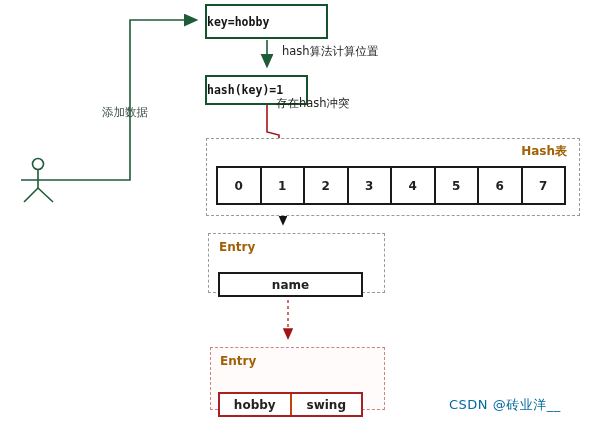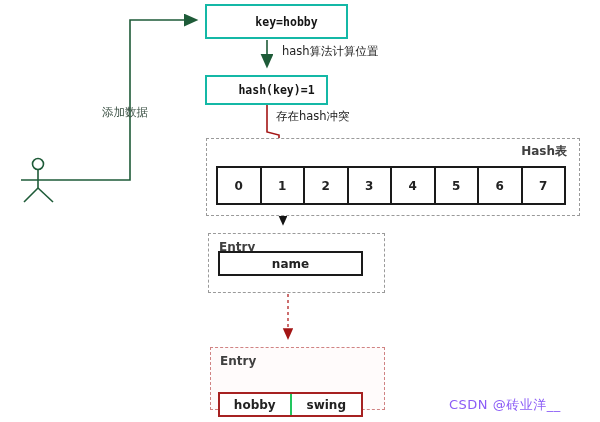--- a/index.html
+++ b/index.html
@@ -2,40 +2,40 @@
 <html><head>
 <meta charset="utf-8">
 <style>
   html,body{margin:0;padding:0;background:#fff;}
   #stage{
     position:relative;width:600px;height:422px;background:#ffffff;overflow:hidden;
     font-family:"DejaVu Sans","Liberation Sans",sans-serif;color:#1a1a1a;
   }
   #wires{position:absolute;left:0;top:0;width:600px;height:422px;pointer-events:none;}
   .gbox{
-    position:absolute;border:2px solid #14b8a6;background:#fff;
-    display:flex;flex-direction:column;align-items:center;justify-content:center;
+    position:absolute;border:2px solid #14532d;background:#fff;
+    display:flex;flex-direction:column;justify-content:center;
     font-family:"DejaVu Sans Mono","Liberation Mono",monospace;
-    font-size:11.5px;font-weight:bold;color:#141414;line-height:14px;padding-left:20px;
+    font-size:11.5px;font-weight:bold;color:#141414;line-height:14px;
   }
   .flow-label{position:absolute;font-size:11.5px;font-weight:normal;color:#222;white-space:nowrap;}
   .dash-frame{position:absolute;border:1px dashed #9a9a9a;background:#fff;}
-  .frame-title{position:absolute;font-size:12px;font-weight:bold;color:#404040;white-space:nowrap;}
+  .frame-title{position:absolute;font-size:12px;font-weight:bold;color:#a16207;white-space:nowrap;}
   .cells{position:absolute;display:flex;border:2px solid #1a1a1a;background:#fff;}
   .cells .cell{
     flex:1;display:flex;align-items:center;justify-content:center;
     font-size:12px;font-weight:bold;color:#222;border-left:2px solid #1a1a1a;
   }
   .cells .cell:first-child{border-left:none;}
   .red-frame{border:1px dashed #d08383;background:#fffbfb;}
   .cells.red{border:2px solid #a62121;margin-top:16px;}
-  .cells.red .cell{border-left:2px solid #22c55e;}
+  .cells.red .cell{border-left:2px solid #c2410c;}
   .cells.red .cell:first-child{border-left:none;}
   #watermark{
-    position:absolute;left:449px;top:396px;font-size:13px;color:#8b5cf6;
+    position:absolute;left:449px;top:396px;font-size:13px;color:#0369a1;
     letter-spacing:0.5px;white-space:nowrap;
   }
 </style>
 </head>
 <body>
 
 <div id="stage">
 
   <svg id="wires" viewBox="0 0 600 422">
     <defs>
@@ -74,39 +74,39 @@
   <div class="gbox" style="left:205px;top:4px;width:119px;height:31px;">
     <span>key=hobby</span>
   </div>
 
   <div class="flow-label" style="left:282px;top:44px;">hash算法计算位置</div>
 
   <div class="gbox" style="left:205px;top:75px;width:99px;height:26px;">
     <span>hash(key)=1</span>
   </div>
 
-  <div class="flow-label" style="left:276px;top:109px;">存在hash冲突</div>
+  <div class="flow-label" style="left:276px;top:96px;">存在hash冲突</div>
 
   <div class="dash-frame" style="left:206px;top:138px;width:372px;height:76px;">
     <div class="frame-title" style="right:12px;top:4px;">Hash表</div>
     <div class="cells" style="left:9px;top:27px;width:346px;height:35px;">
       <div class="cell">0</div>
       <div class="cell">1</div>
       <div class="cell">2</div>
       <div class="cell">3</div>
       <div class="cell">4</div>
       <div class="cell">5</div>
       <div class="cell">6</div>
       <div class="cell">7</div>
     </div>
   </div>
 
   <div class="dash-frame" style="left:208px;top:233px;width:175px;height:58px;">
     <div class="frame-title" style="left:10px;top:6px;">Entry</div>
-    <div class="cells" style="left:9px;top:17px;width:141px;height:21px;gap:22px;">
+    <div class="cells" style="left:9px;top:38px;width:141px;height:21px;gap:22px;">
       <div class="cell">name</div>
     </div>
   </div>
 
   <div class="dash-frame red-frame" style="left:210px;top:347px;width:173px;height:61px;">
     <div class="frame-title" style="left:9px;top:6px;">Entry</div>
     <div class="cells red" style="left:7px;top:28px;width:141px;height:21px;">
       <div class="cell">hobby</div>
       <div class="cell">swing</div>
     </div>

